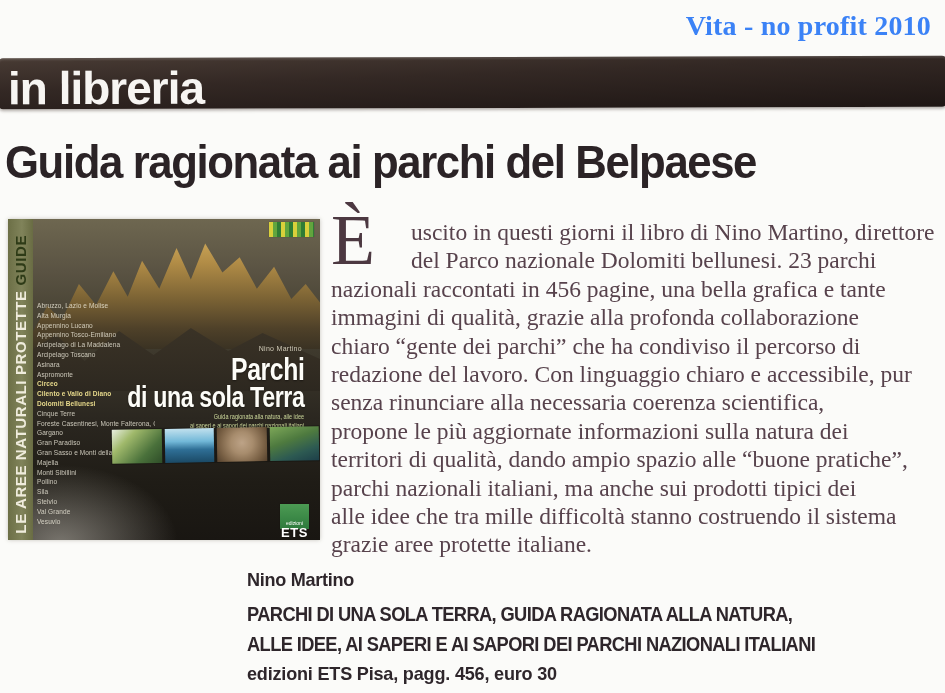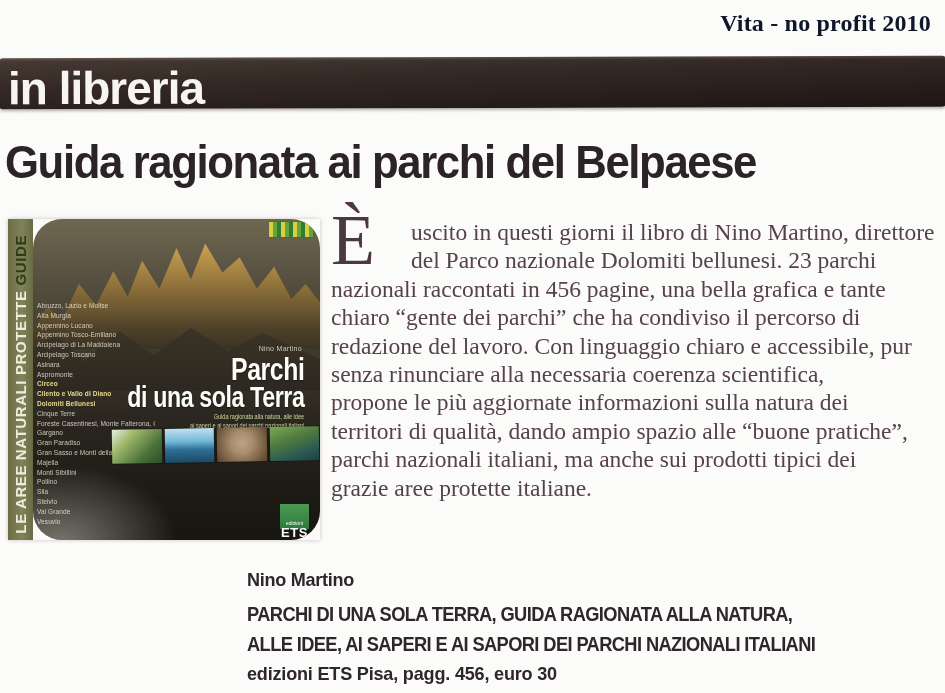--- a/index.html
+++ b/index.html
@@ -6,21 +6,21 @@
   html,body { width:945px; height:693px; }
   body {
     position:relative; overflow:hidden;
     background:#fbfbf9;
     font-family:"Liberation Sans", sans-serif;
   }
   
   #source-label {
     position:absolute; top:10px; right:14px;
     font-family:"Liberation Serif", serif; font-weight:bold;
-    font-size:24px; color:#0f172a; letter-spacing:0.2px;
+    font-size:28px; color:#3b82f6; letter-spacing:0.2px;
   }
   
   #banner {
     position:absolute; top:57px; left:-2px; width:949px; height:51px;
     background:linear-gradient(178deg,#483b34 0%, #332824 40%, #1e1614 100%);
     border-radius:5px; transform:rotate(-0.15deg);
     box-shadow:inset 0 2px 2px rgba(255,255,255,0.12), 0 2px 3px rgba(60,45,40,0.35);
   }
   #banner-label {
     position:absolute; left:10px; top:3px;
@@ -46,21 +46,20 @@
     margin:auto auto 6px auto;
     writing-mode:vertical-rl; transform:rotate(180deg);
     font-size:15px; font-weight:bold; letter-spacing:0.6px; white-space:nowrap;
   }
   #spine-series { color:#efecdc; }
   #spine-series-bold { color:#2e3b17; }
   #cover-main {
     flex:1; position:relative; overflow:hidden;
     background:linear-gradient(180deg,#6e6750 0%, #5a5343 16%, #484334 30%,
                #3a352a 46%, #2b2720 62%, #1f1c16 82%, #191612 100%);
-    border-radius:29px;
   }
   #peaks {
     position:absolute; top:14px; left:0; width:100%; height:116px;
     background:linear-gradient(180deg,#d3ad5c 0%, #b28d47 25%, #7e6535 55%, #4f4129 82%, #3a3223 100%);
     clip-path:polygon(0% 85%,5% 63%,10% 75%,16% 44%,22% 62%,28% 33%,33% 55%,
       38% 24%,44% 48%,50% 13%,55% 40%,60% 9%,66% 34%,72% 21%,78% 48%,
       84% 29%,90% 57%,95% 44%,100% 60%,100% 100%,0% 100%);
   }
   #ridge {
     position:absolute; top:72px; left:0; width:100%; height:100px;
@@ -218,26 +217,28 @@
     </div>
   </div>
 </div>
 
 <div id="article">
   <div id="dropcap">È</div>
   <div id="article-lines">
       <div class="article-line">uscito in questi giorni il libro di Nino Martino, direttore</div>
       <div class="article-line">del Parco nazionale Dolomiti bellunesi. 23 parchi</div>
       <div class="article-line">nazionali raccontati in 456 pagine, una bella grafica e tante</div>
+      <div class="article-line">immagini di qualità, grazie alla profonda collaborazione</div>
       <div class="article-line">chiaro “gente dei parchi” che ha condiviso il percorso di</div>
       <div class="article-line">redazione del lavoro. Con linguaggio chiaro e accessibile, pur</div>
       <div class="article-line">senza rinunciare alla necessaria coerenza scientifica,</div>
       <div class="article-line">propone le più aggiornate informazioni sulla natura dei</div>
       <div class="article-line">territori di qualità, dando ampio spazio alle “buone pratiche”,</div>
       <div class="article-line">parchi nazionali italiani, ma anche sui prodotti tipici dei</div>
+      <div class="article-line">alle idee che tra mille difficoltà stanno costruendo il sistema</div>
       <div class="article-line">grazie aree protette italiane.</div>
     </div>
 </div>
 
 <div id="credits">
   <div id="credit-author">Nino Martino</div>
   <div class="credit-caps" id="credit-caps-1">PARCHI DI UNA SOLA TERRA, GUIDA RAGIONATA ALLA NATURA,</div>
   <div class="credit-caps">ALLE IDEE, AI SAPERI E AI SAPORI DEI PARCHI NAZIONALI ITALIANI</div>
   <div id="credit-edition">edizioni ETS Pisa, pagg. 456, euro 30</div>
 </div>

